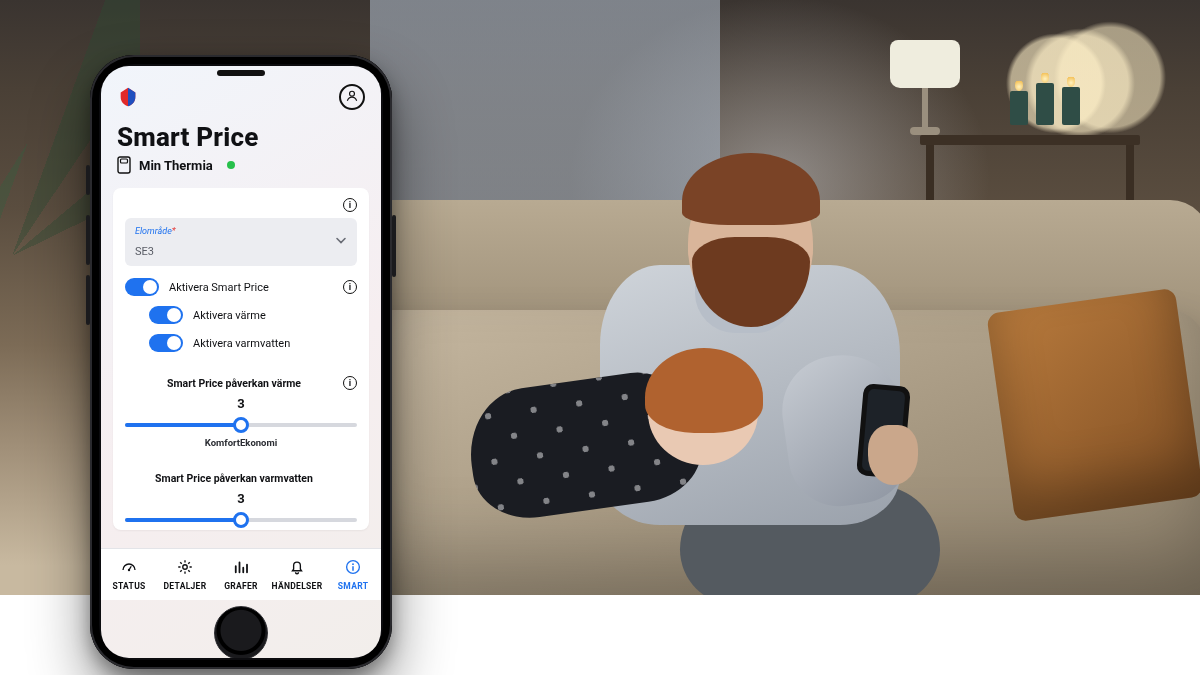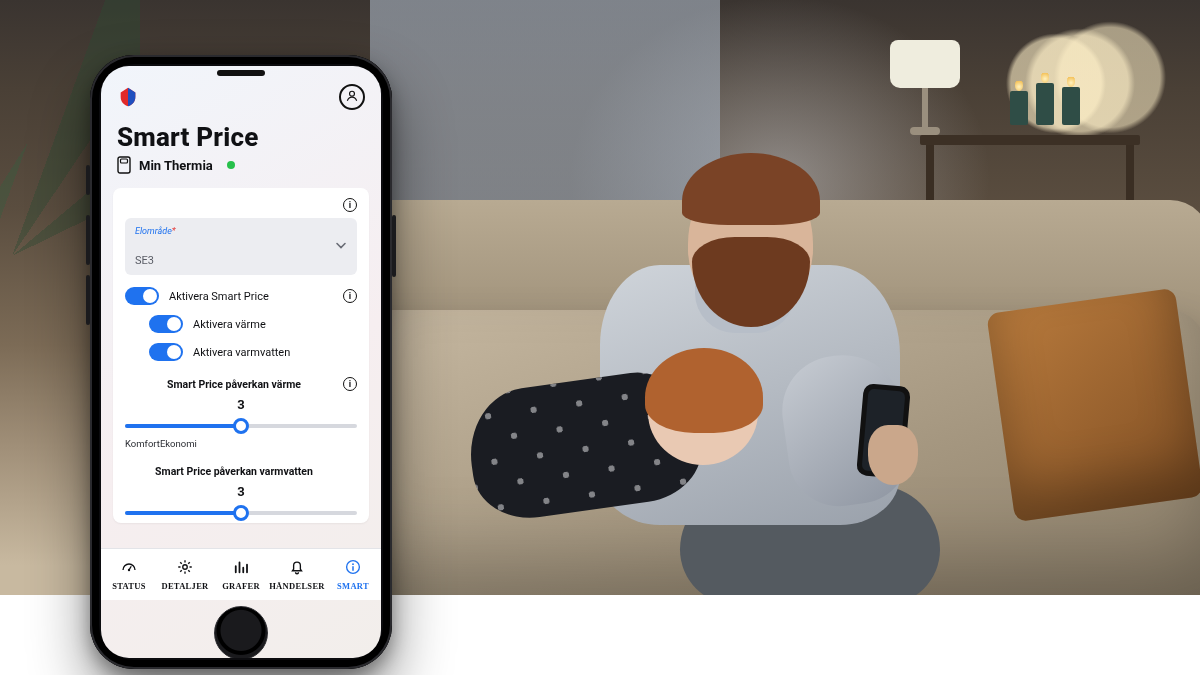--- a/index.html
+++ b/index.html
@@ -202,49 +202,49 @@
   .info-icon{width:14px;height:14px;border:1.4px solid #111;border-radius:50%;display:inline-flex;align-items:center;justify-content:center;font-size:9px;font-weight:700;}
 
   .select-box{
     margin-top:6px;
     background:#ecedf1;border-radius:6px;
     padding:6px 10px 8px;
     position:relative;
   }
   .select-box .lbl{font-size:9px;color:#1f72ef;font-style:italic;}
   .select-box .req{color:#e23b3b;}
-  .select-box .val{font-size:11px;color:#5a5d66;margin-top:17px;}
+  .select-box .val{font-size:11px;color:#5a5d66;margin-top:8px;}
   .select-box .chev{position:absolute;right:10px;top:50%;transform:translateY(-50%);}
 
   .toggle-row{display:flex;align-items:center;gap:10px;margin-top:12px;}
   .toggle-row.indent{padding-left:24px;margin-top:10px;text-align:center;}
   .toggle{
     width:34px;height:18px;border-radius:10px;background:#1f72ef;position:relative;flex:0 0 auto;
   }
   .toggle .knob{
     position:absolute;right:2px;top:2px;width:14px;height:14px;border-radius:50%;background:#fff;
   }
   .toggle-label{font-size:11px;color:#101114;}
 
-  .slider-block{margin-top:16px;}
+  .slider-block{margin-top:24px;}
   .slider-title-row{display:flex;align-items:center;}
   .slider-title{font-size:10.5px;font-weight:700;margin:0 auto;}
   .slider-value{font-size:13px;font-weight:700;text-align:center;margin-top:6px;}
   .slider-track{margin-top:4px;height:20px;position:relative;}
   .slider-track .rail{position:absolute;left:0;right:0;top:50%;height:4px;border-radius:3px;background:#d6d8de;transform:translateY(-50%);}
   .slider-track .fill{position:absolute;left:0;top:50%;height:4px;border-radius:3px;background:#1f72ef;transform:translateY(-50%);}
   .slider-track .thumb{position:absolute;top:50%;width:16px;height:16px;border-radius:50%;background:#fff;border:3px solid #1f72ef;transform:translate(-50%,-50%);}
-  .slider-ends{display:flex;justify-content:flex-start;font-size:9.5px;color:#2b2d33;margin-top:2px;}
+  .slider-ends{display:flex;justify-content:center;font-size:9.5px;color:#2b2d33;margin-top:2px;font-weight:bold;}
 
   .tabbar{
     position:absolute;left:0;right:0;bottom:58px;height:52px;
     background:#fff;border-top:1px solid #e3e4e8;
     display:flex;
   }
-  .tab{flex:1;display:flex;flex-direction:column;align-items:center;justify-content:center;gap:3px;font-size:8.5px;font-weight:700;letter-spacing:.3px;color:#101114;font-family:Liberation Serif, serif;}
+  .tab{flex:1;display:flex;flex-direction:column;align-items:center;justify-content:center;gap:3px;font-size:8.5px;font-weight:700;letter-spacing:.3px;color:#101114;}
   .tab.active{color:#1f72ef;}
   .tab svg{width:18px;height:18px;}
 
 </style>
 </head>
 <body>
 
 <div class="lifestyle-bg">
   <div class="window"></div>
   <div class="plant"></div>

